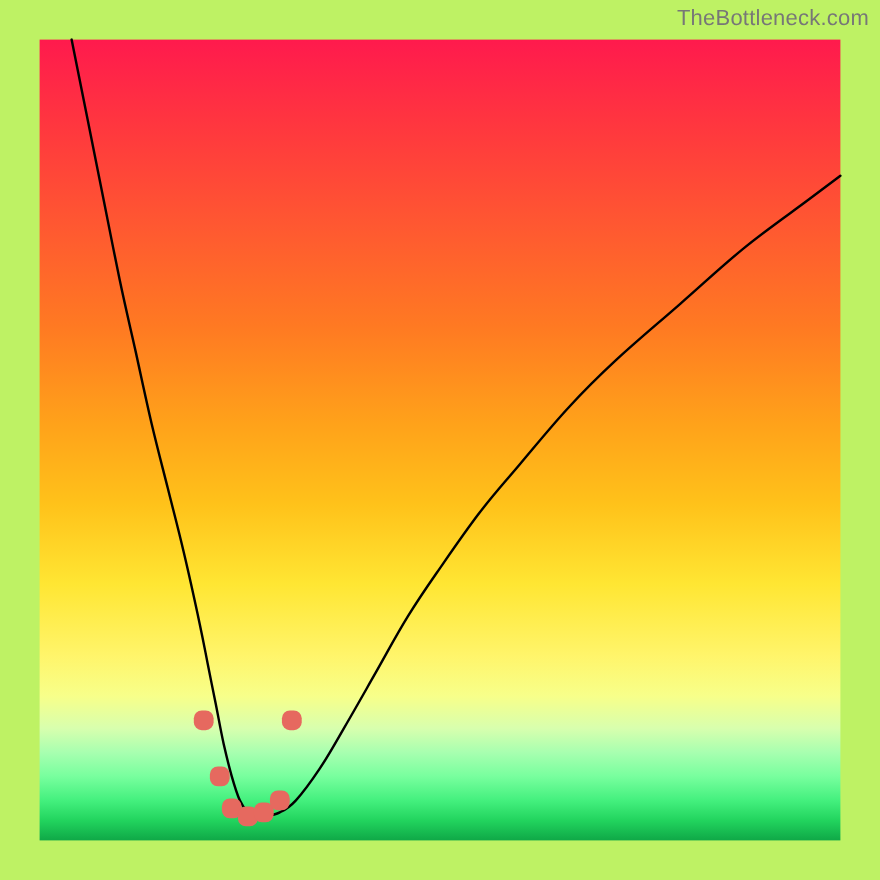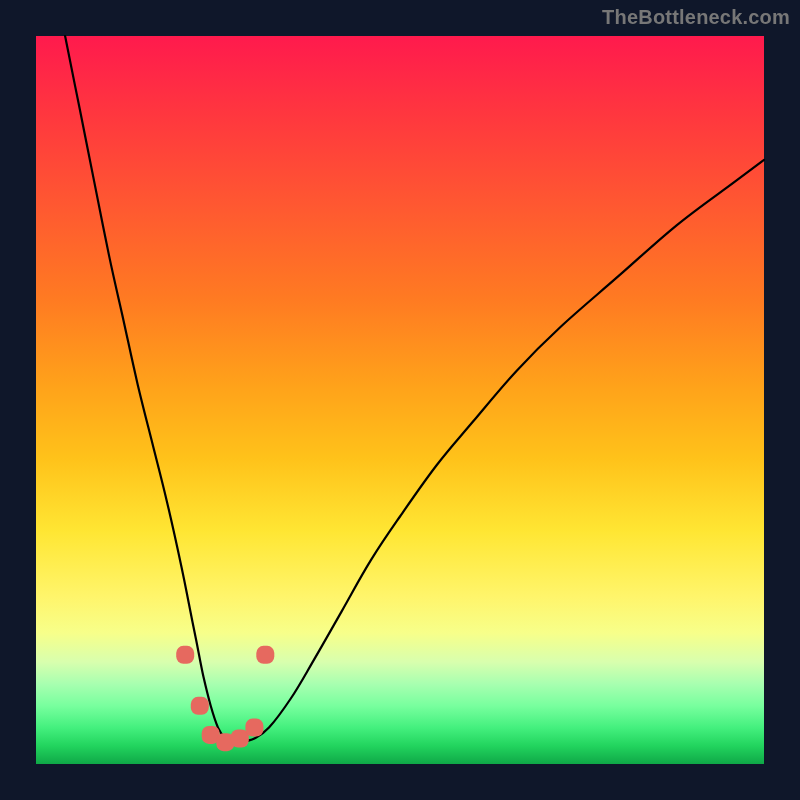--- a/index.html
+++ b/index.html
@@ -10,22 +10,21 @@
     overflow: hidden;
     background: #000;
     font-family: Arial, Helvetica, sans-serif;
   }
   .frame {
     position: absolute;
     left: 0;
     top: 0;
     width: 800px;
     height: 800px;
-    background: #0f172a;
-    font-weight: bold;
+    background: #bef264;
   }
   .plot-area {
     position: absolute;
     left: 36px;
     top: 36px;
     width: 728px;
     height: 728px;
     
     background: linear-gradient(
       to bottom,

